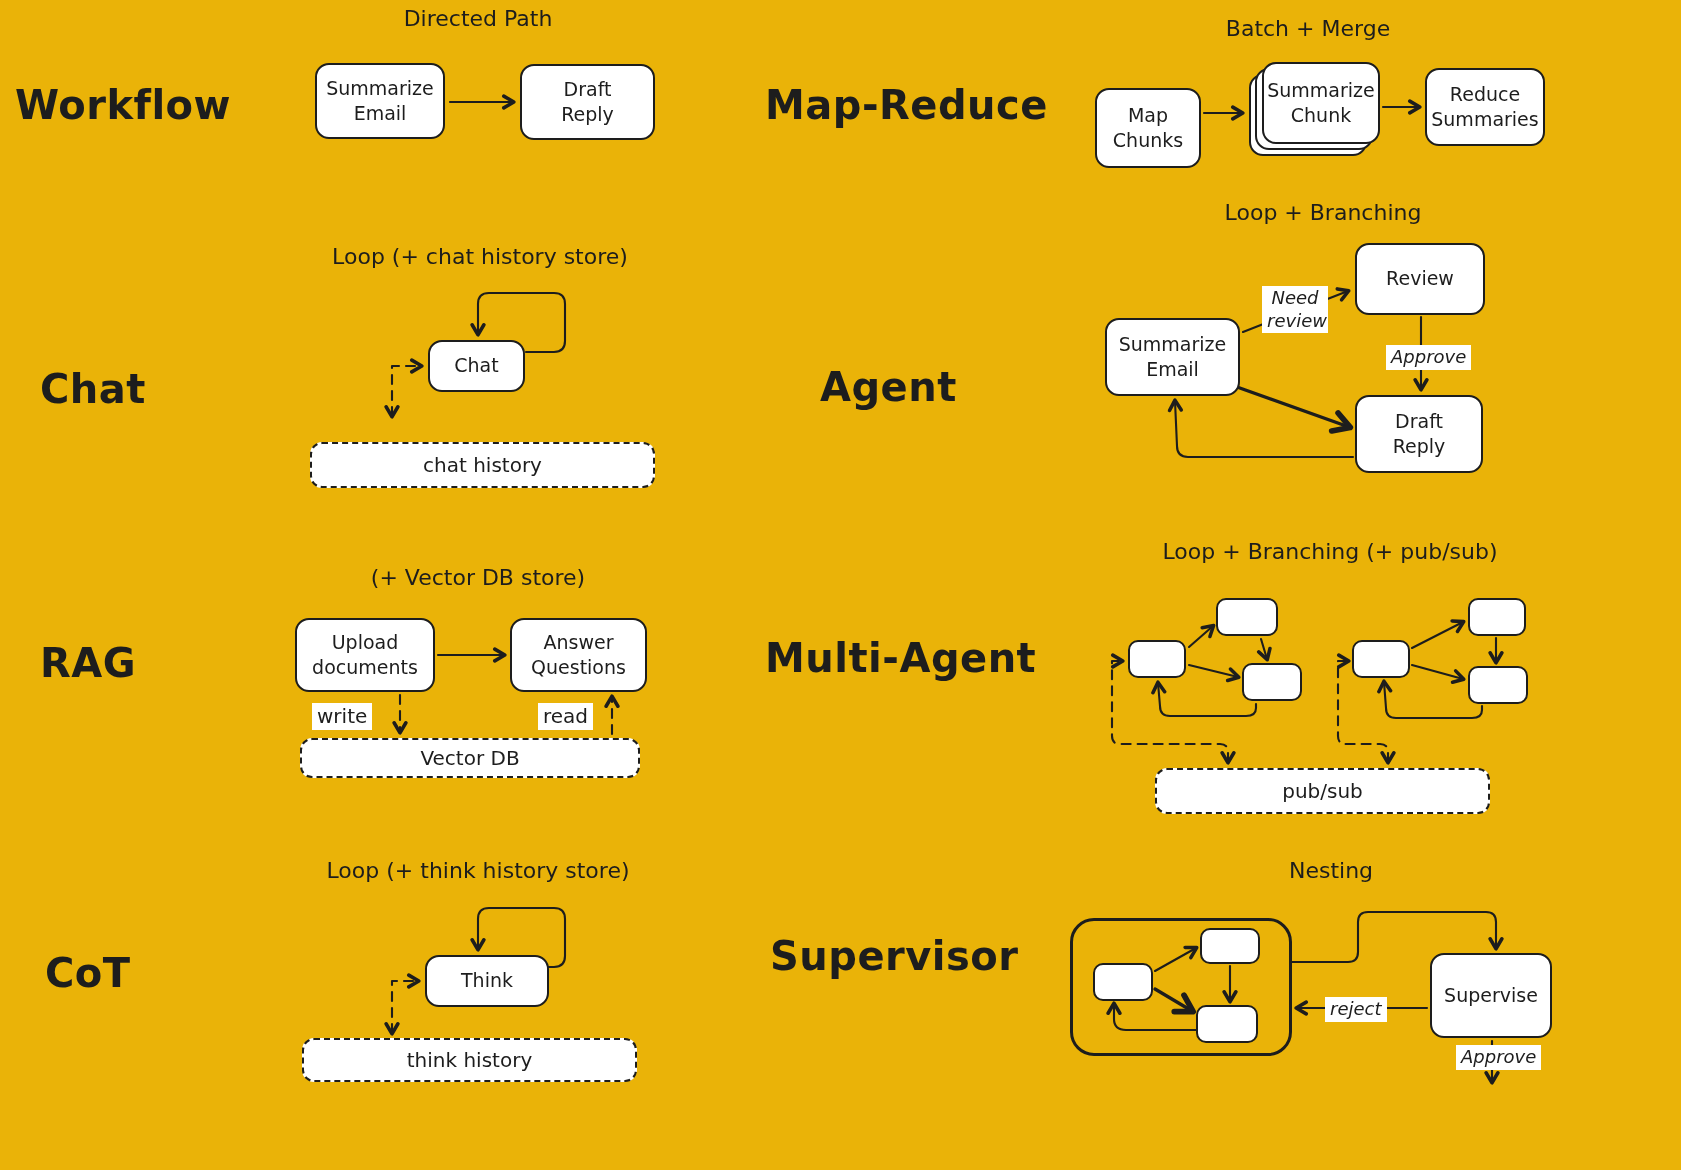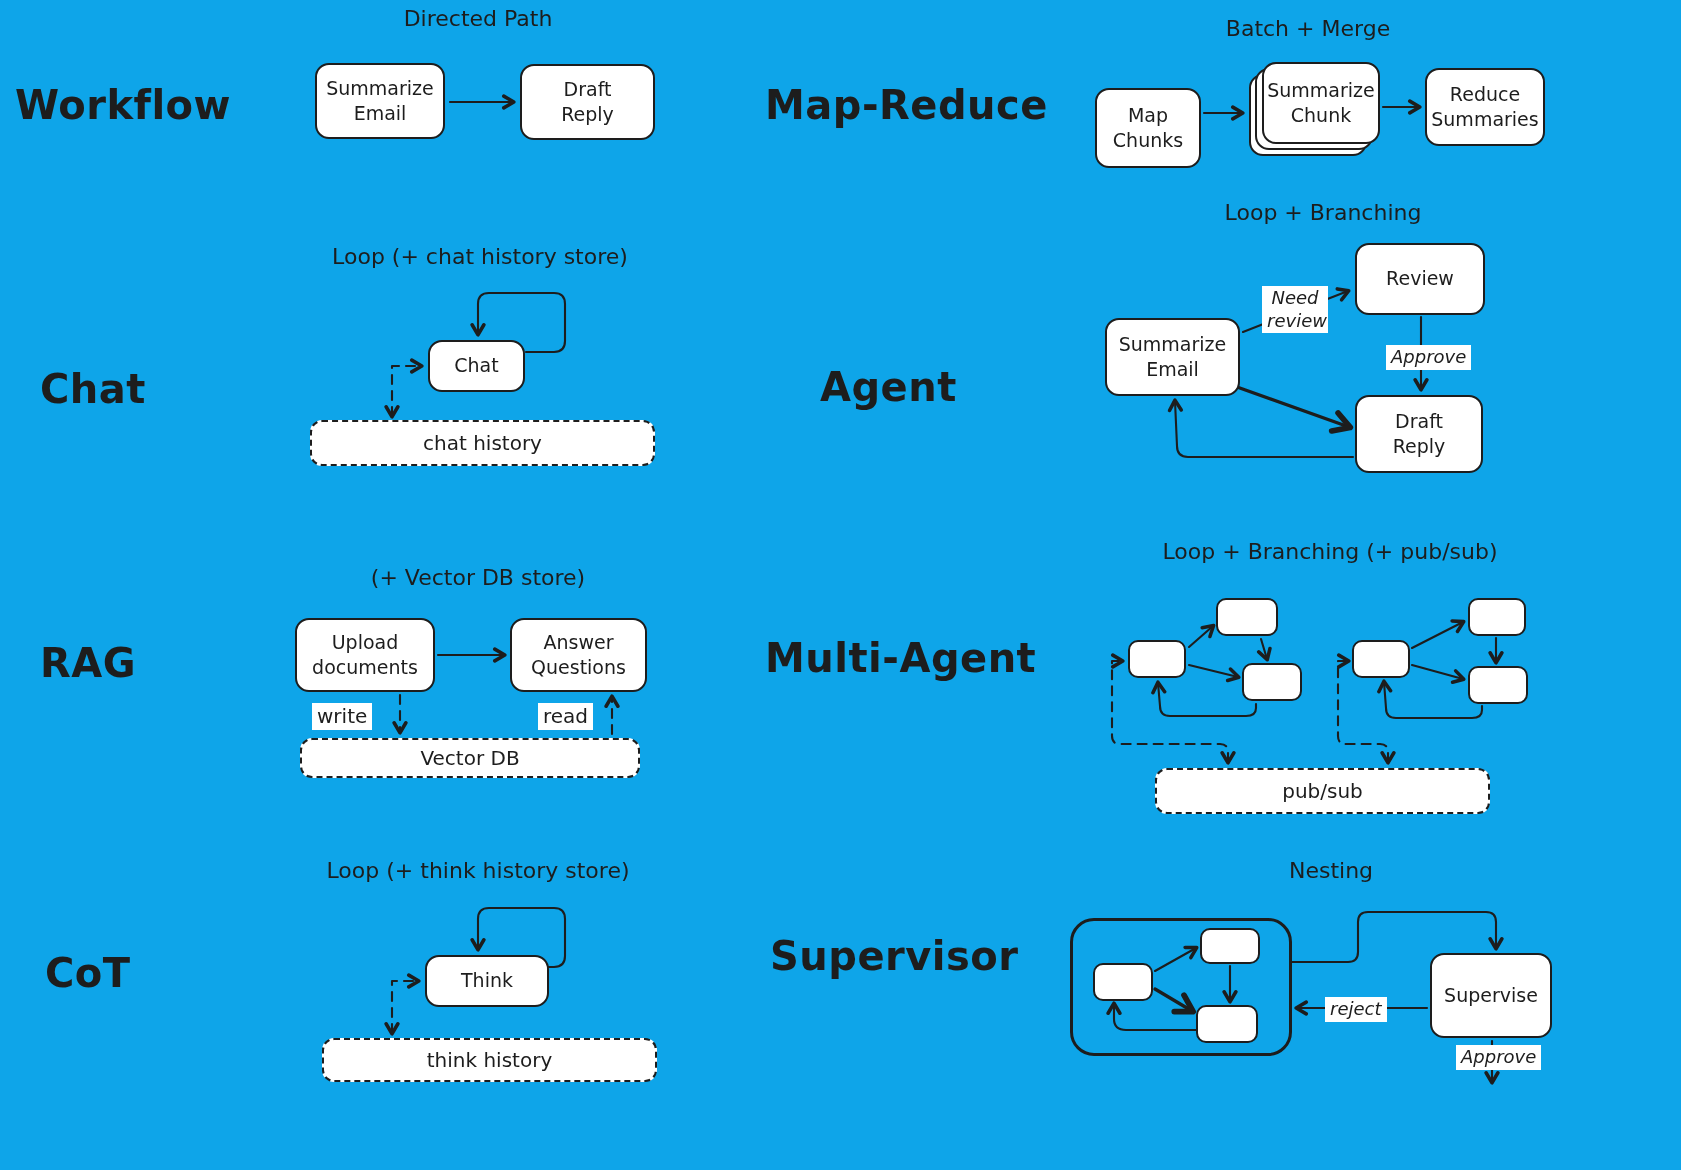--- a/index.html
+++ b/index.html
@@ -1,18 +1,18 @@
 <!DOCTYPE html>
 <html><head>
 <meta charset="utf-8">
 <style>
   * { box-sizing: border-box; margin: 0; padding: 0; }
   html, body { background: #ffffff; }
   .canvas {
-    position: relative; width: 1681px; height: 1170px; background: #0ea5e9;
+    position: relative; width: 1681px; height: 1170px; background: #eab308;
     font-family: "DejaVu Sans", "Liberation Sans", sans-serif; color: #1d1d1d; overflow: hidden;
   }
   .edges { position: absolute; left: 0; top: 0; z-index: 1; pointer-events: none; }
   .edges path { stroke: #1d1d1d; stroke-width: 2.1; fill: none; stroke-linecap: round; stroke-linejoin: round; }
   .edges path.dashed { stroke-dasharray: 9 7; }
   .edges path.thick { stroke-width: 3.4; }
   .pattern-label { position: absolute; z-index: 3; font-size: 40px; font-weight: 600; letter-spacing: .5px; white-space: nowrap; }
   .subtitle { position: absolute; z-index: 3; font-size: 22px; transform: translateX(-50%); white-space: nowrap; }
   .node {
     position: absolute; z-index: 2; border: 2.2px solid #1d1d1d; border-radius: 14px; background: #fff;
@@ -92,36 +92,36 @@
   <div class="subtitle" style="left:478px; top:6px;">Directed Path</div>
   <div class="pattern-label" style="left:15px; top:82px;">Workflow</div>
   <div class="node" style="left:315px; top:63px; width:130px; height:76px;">Summarize
 Email</div>
   <div class="node" style="left:520px; top:64px; width:135px; height:76px;">Draft
 Reply</div>
 
   <div class="subtitle" style="left:480px; top:244px;">Loop (+ chat history store)</div>
   <div class="pattern-label" style="left:40px; top:366px;">Chat</div>
   <div class="node" style="left:428px; top:340px; width:97px; height:52px;">Chat</div>
-  <div class="store" style="left:310px; top:420px; width:345px; height:46px;">chat history</div>
+  <div class="store" style="left:310px; top:442px; width:345px; height:46px;">chat history</div>
 
   <div class="subtitle" style="left:478px; top:565px;">(+ Vector DB store)</div>
   <div class="pattern-label" style="left:40px; top:640px;">RAG</div>
   <div class="node" style="left:295px; top:618px; width:140px; height:74px;">Upload
 documents</div>
   <div class="node" style="left:510px; top:618px; width:137px; height:74px;">Answer
 Questions</div>
   <div class="edge-label plain" style="left:312px; top:703px;">write</div>
   <div class="edge-label plain" style="left:538px; top:703px;">read</div>
   <div class="store" style="left:300px; top:738px; width:340px; height:40px;">Vector DB</div>
 
   <div class="subtitle" style="left:478px; top:858px;">Loop (+ think history store)</div>
   <div class="pattern-label" style="left:45px; top:950px;">CoT</div>
   <div class="node" style="left:425px; top:955px; width:124px; height:52px;">Think</div>
-  <div class="store" style="left:322px; top:1038px; width:335px; height:44px;">think history</div>
+  <div class="store" style="left:302px; top:1038px; width:335px; height:44px;">think history</div>
 
   <div class="subtitle" style="left:1308px; top:16px;">Batch + Merge</div>
   <div class="pattern-label" style="left:765px; top:82px;">Map-Reduce</div>
   <div class="node" style="left:1095px; top:88px; width:106px; height:80px;">Map
 Chunks</div>
   <div class="stack" style="left:1262px; top:62px; width:118px; height:82px;">
     <div class="stack-layer l2"></div>
     <div class="stack-layer l1"></div>
     <div class="node">Summarize
 Chunk</div>

